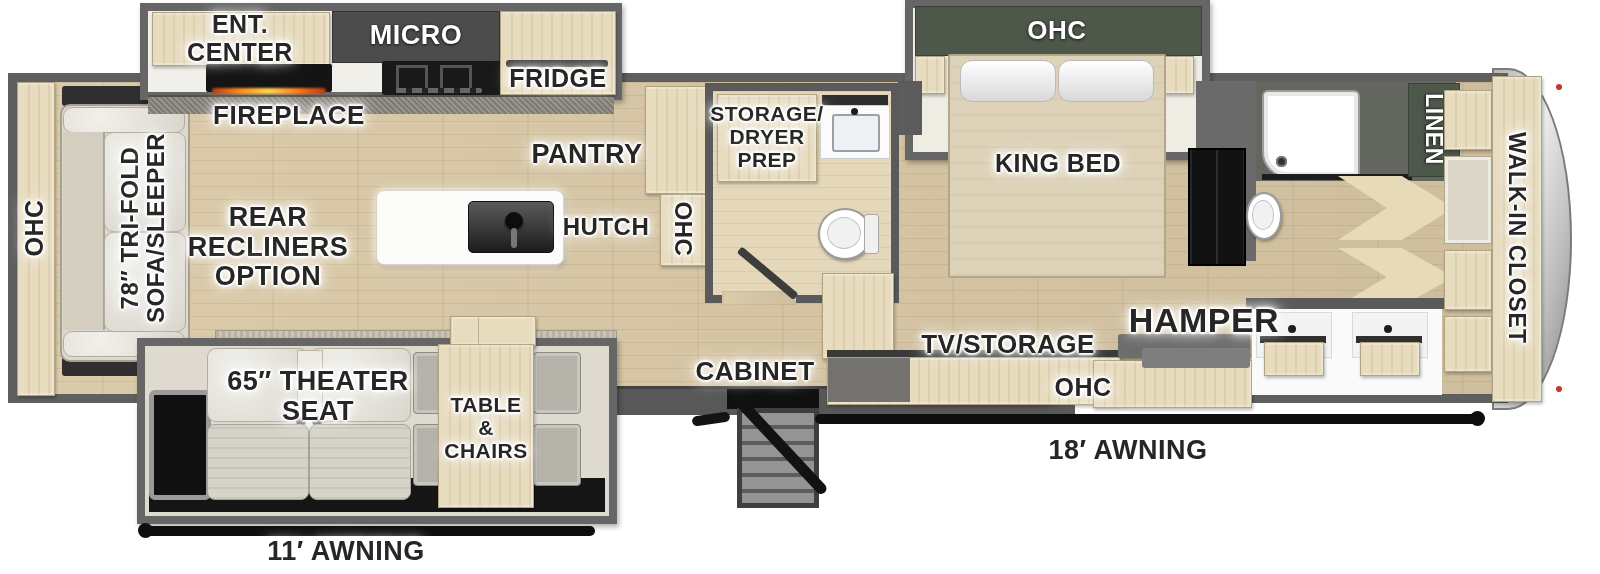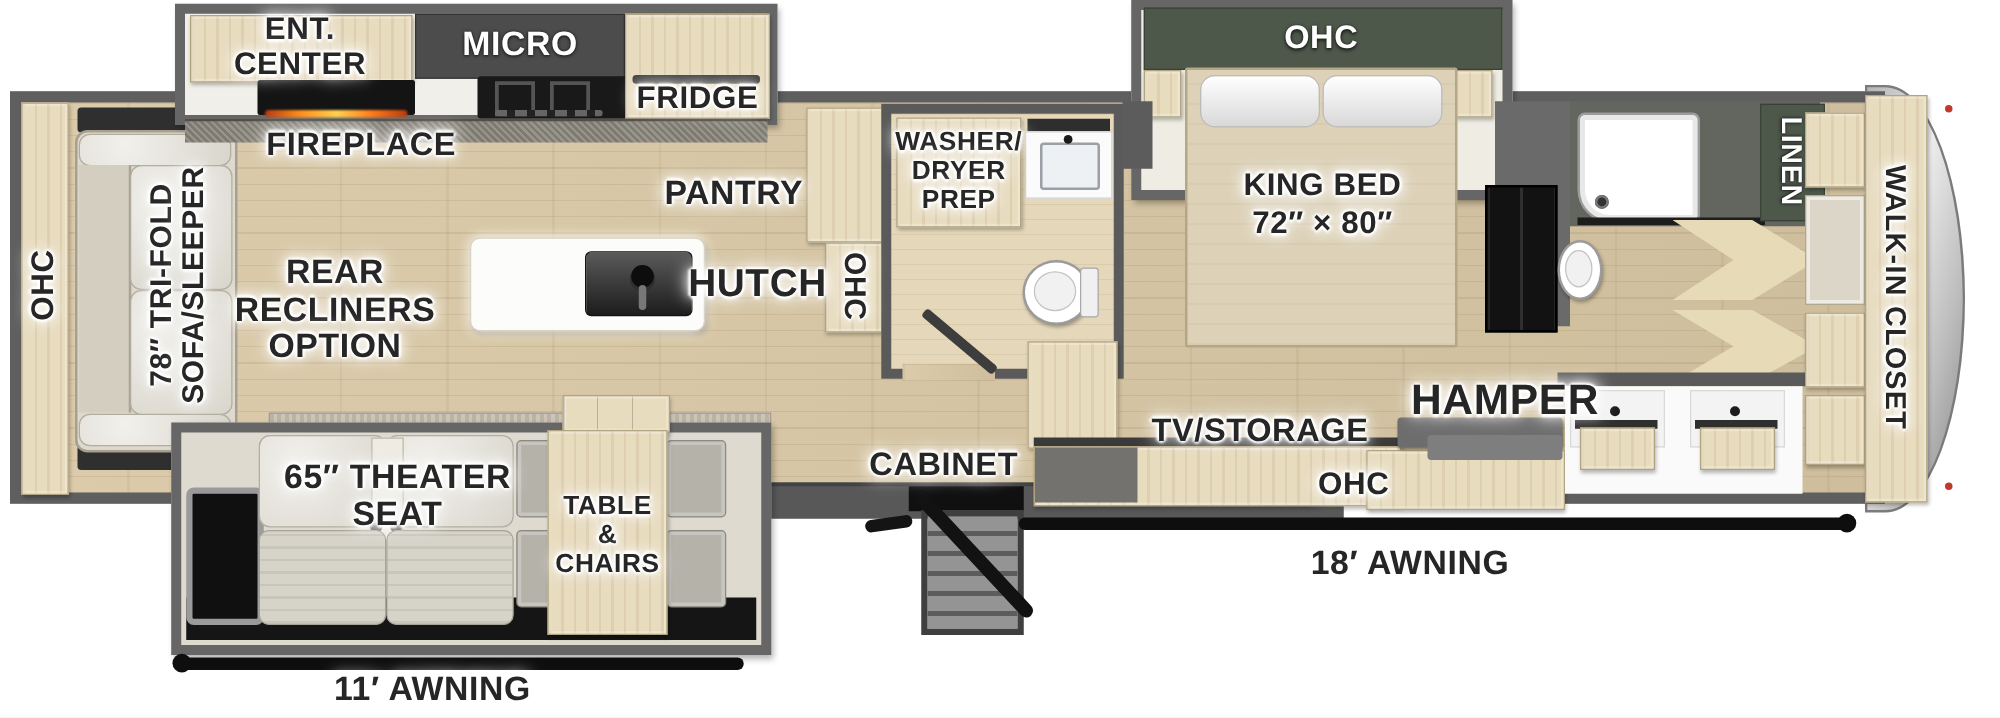--- a/index.html
+++ b/index.html
@@ -101,29 +101,29 @@
   <div class="abs wood" style="left:660px;top:194px;width:46px;height:70px;"></div>
   <div class="lbl rot90" style="left:683px;top:229px;font-size:24px;">OHC</div>
 
   <div class="abs" style="left:376px;top:190px;width:186px;height:73px;background:#fcfcfa;border:1px solid #d7d3c6;
               border-radius:8px;box-shadow:0 0 10px rgba(255,255,255,.95),2px 3px 4px rgba(0,0,0,.25);"></div>
   <div class="abs" style="left:468px;top:201px;width:84px;height:50px;border-radius:5px;
               background:linear-gradient(180deg,#5a5a5a,#1c1c1c);border:1px solid #111;">
     <div class="abs" style="left:36px;top:10px;width:18px;height:18px;border-radius:50%;background:#0d0d0d;box-shadow:0 2px 0 1px #2e2e2e;"></div>
     <div class="abs" style="left:42px;top:26px;width:6px;height:20px;background:#777;border-radius:3px;"></div>
   </div>
-  <div class="lbl" style="left:606px;top:227px;font-size:31px;">HUTCH</div>
+  <div class="lbl" style="left:606px;top:227px;font-size:24px;">HUTCH</div>
 
   <div class="abs" style="left:215px;top:330px;width:400px;height:20px;background:#c8c0b0;border:1px solid #a59c8a;
               background-image:repeating-linear-gradient(90deg,rgba(0,0,0,.07) 0 3px,rgba(255,255,255,.08) 3px 6px);"></div>
 
   <div class="abs floor-light" style="left:705px;top:83px;width:194px;height:220px;border:8px solid #5a5a5a;box-sizing:border-box;"></div>
   <div class="abs wood" style="left:717px;top:94px;width:98px;height:86px;"></div>
   <div class="lbl" style="left:767px;top:137px;font-size:21px;">
-    <div>WASHER/</div>
+    <div>STORAGE/</div>
     <div>DRYER</div>
     <div>PREP</div>
   </div>
   <div class="abs" style="left:822px;top:95px;width:66px;height:10px;background:#2e2e2e;"></div>
   <div class="abs" style="left:820px;top:105px;width:68px;height:52px;background:#fbfbfb;border:1px solid #cfcfcf;">
     <div class="abs" style="left:11px;top:8px;width:44px;height:34px;border:2px solid #9aa0a6;background:#eef1f3;border-radius:3px;"></div>
     <div class="abs" style="left:30px;top:2px;width:7px;height:7px;border-radius:50%;background:#1a1a1a;"></div>
   </div>
   <div class="abs" style="left:818px;top:208px;width:50px;height:48px;border-radius:50%;background:#fff;border:2px solid #9b9b9b;box-shadow:1px 2px 3px rgba(0,0,0,.3);"></div>
   <div class="abs" style="left:827px;top:217px;width:32px;height:30px;border-radius:50%;background:#f1f1f1;border:1px solid #c3c3c3;"></div>
@@ -195,21 +195,20 @@
   <div class="abs wood" style="left:915px;top:56px;width:28px;height:36px;"></div>
   <div class="abs wood" style="left:1164px;top:56px;width:28px;height:36px;"></div>
   <div class="abs" style="left:948px;top:54px;width:214px;height:220px;background:#ddd2b8;border:2px solid #b4a788;border-radius:2px;
               background-image:repeating-linear-gradient(0deg,rgba(120,95,55,.06) 0 2px,rgba(0,0,0,0) 2px 16px);"></div>
   <div class="abs" style="left:960px;top:60px;width:94px;height:40px;border-radius:12px;border:1px solid #bbb;
               background:linear-gradient(180deg,#ffffff,#d8d8d8);"></div>
   <div class="abs" style="left:1058px;top:60px;width:94px;height:40px;border-radius:12px;border:1px solid #bbb;
               background:linear-gradient(180deg,#ffffff,#d8d8d8);"></div>
   <div class="lbl" style="left:1058px;top:164px;font-size:25px;line-height:1.25;">
     <div>KING BED</div>
-    <div>72″ × 80″</div>
   </div>
 
   <div class="abs wall" style="left:898px;top:81px;width:24px;height:54px;"></div>
 
   <div class="abs" style="left:1196px;top:81px;width:60px;height:180px;background:#6a6a6a;"></div>
   <div class="abs" style="left:1188px;top:148px;width:54px;height:114px;background:#121212;border:2px solid #000;
               background-image:linear-gradient(90deg,rgba(255,255,255,.08) 0 2px,rgba(0,0,0,0) 2px 48%,rgba(255,255,255,.12) 48% 52%,rgba(0,0,0,0) 52% 98%,rgba(255,255,255,.08) 98%);"></div>
 
   <div class="abs" style="left:1256px;top:81px;width:200px;height:100px;background:#63665f;"></div>
   <div class="abs" style="left:1262px;top:90px;width:94px;height:84px;background:#fff;border:2px solid #9c9c9c;

